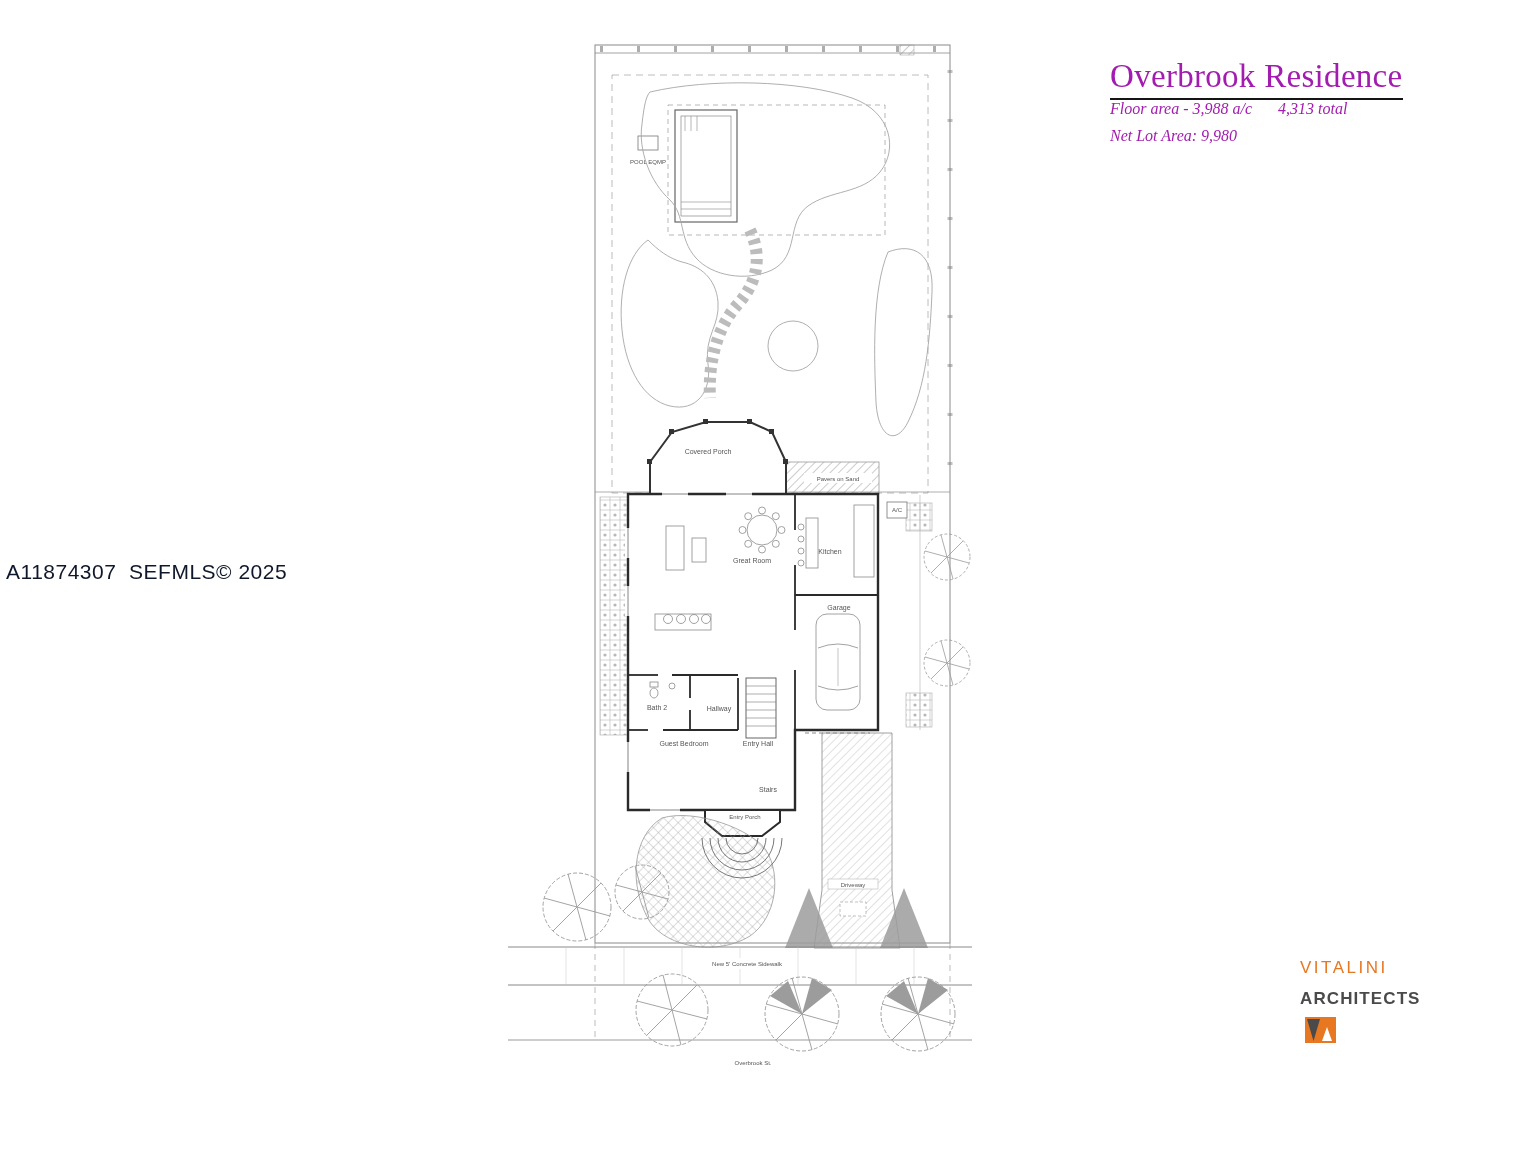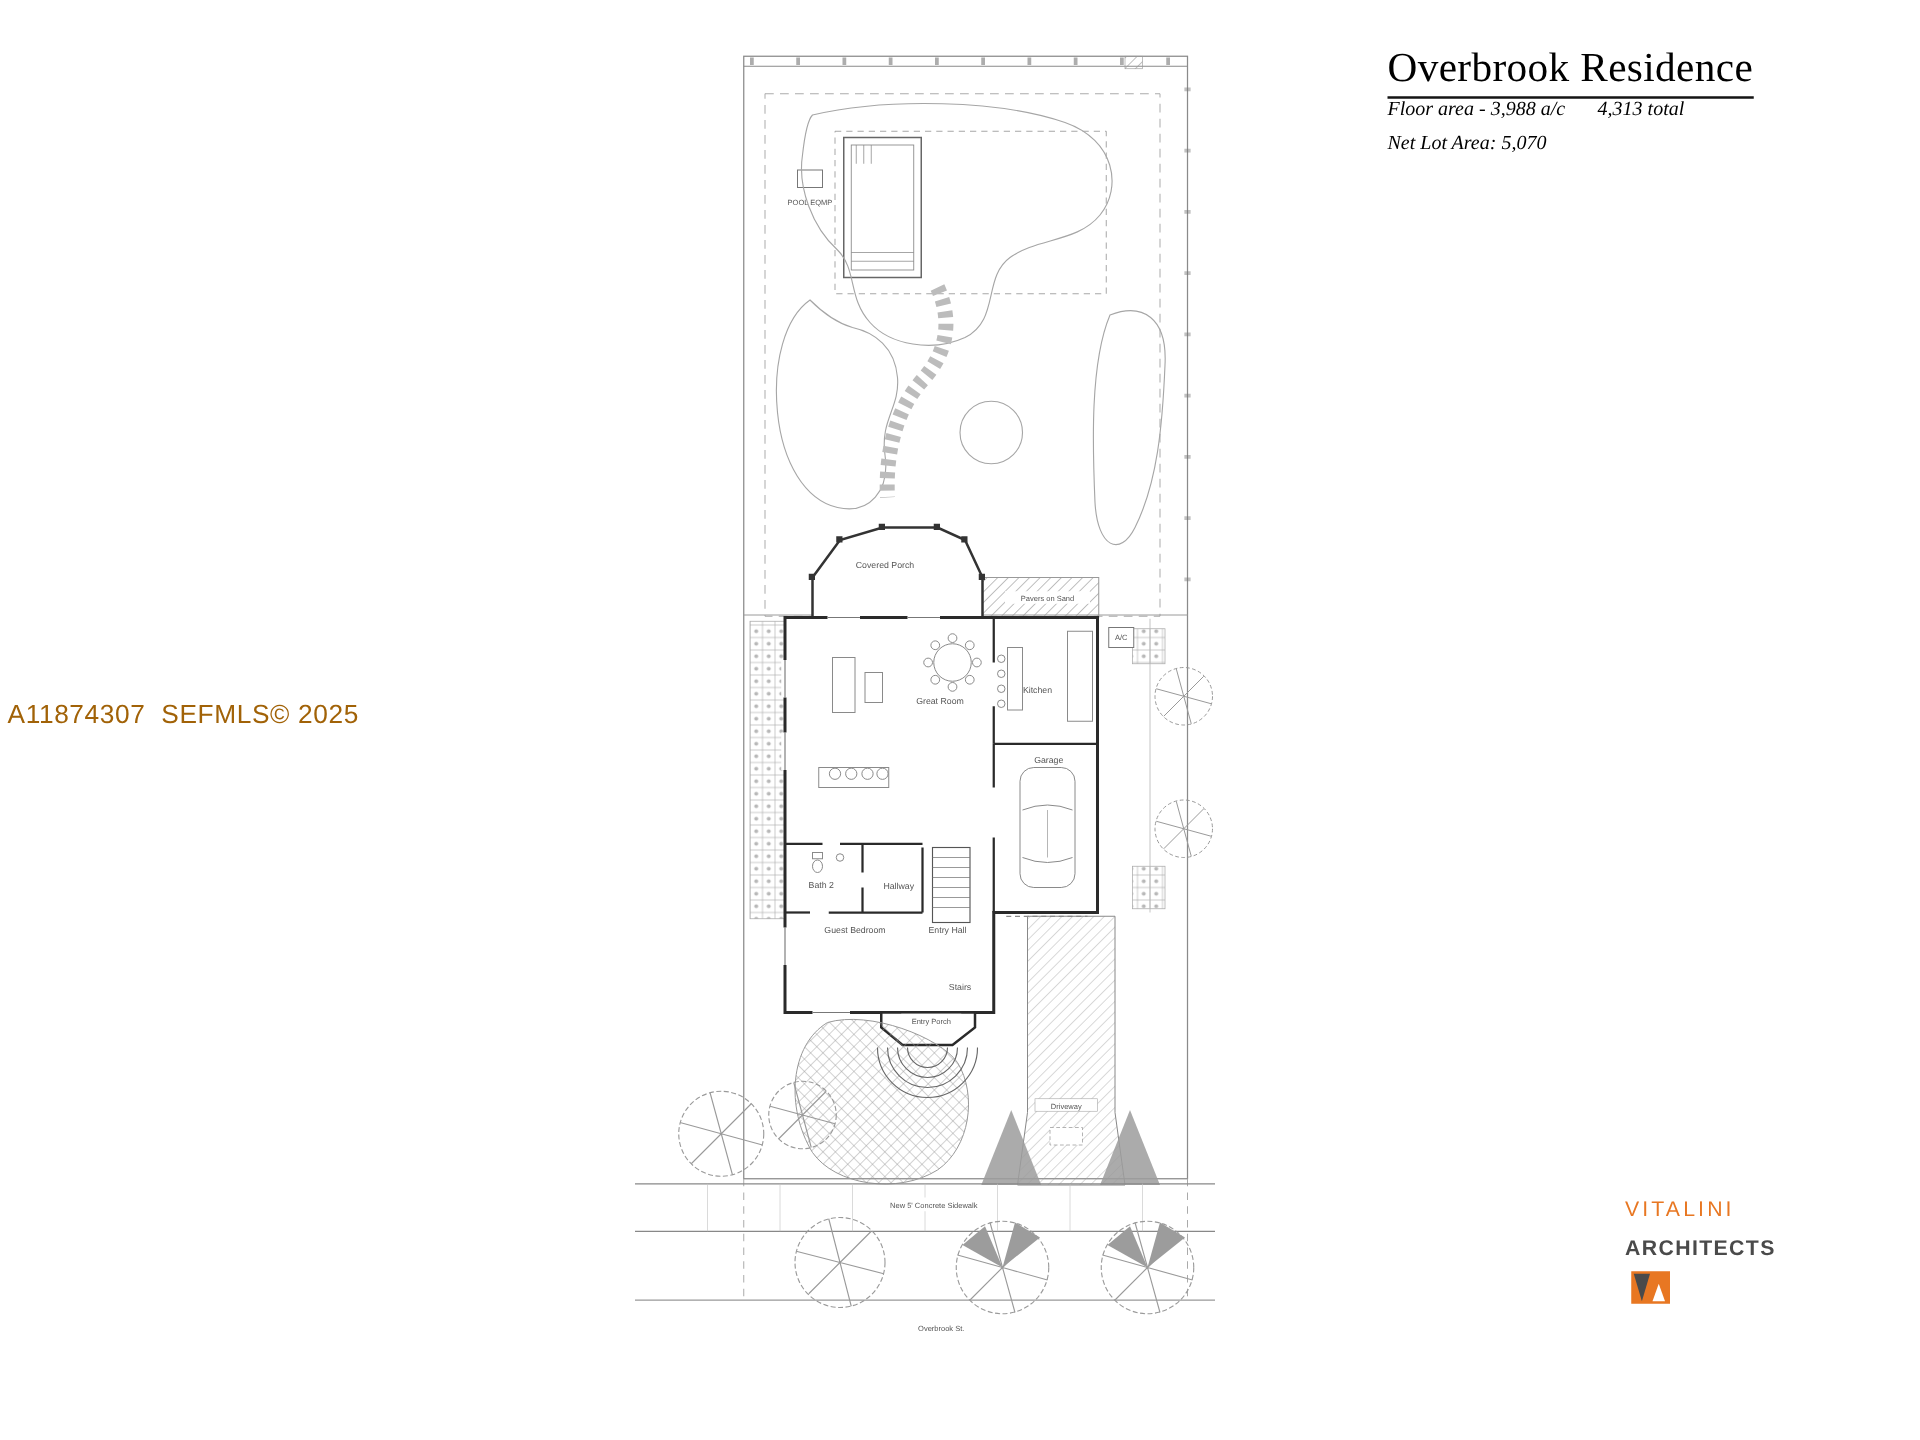--- a/index.html
+++ b/index.html
@@ -3,25 +3,25 @@
 <meta charset="utf-8">
 <style>
   * { margin:0; padding:0; box-sizing:border-box; }
   html,body { background:#ffffff; }
   #canvas {
     position:relative; width:1536px; height:1152px; background:#ffffff;
     overflow:hidden; font-family:"Liberation Sans", sans-serif;
   }
   .watermark {
     position:absolute; left:6px; top:560px;
-    font-size:21px; color:#a16207; letter-spacing:.5px; white-space:pre;
+    font-size:21px; color:#0f172a; letter-spacing:.5px; white-space:pre;
   }
   .title-block {
-    position:absolute; left:1110px; top:37px;
-    font-family:"Liberation Serif", serif; color:#000000;
+    position:absolute; left:1110px; top:58px;
+    font-family:"Liberation Serif", serif; color:#a21caf;
   }
   .tb-title {
     font-size:33px; letter-spacing:.3px; display:inline-block;
     border-bottom:2px solid #141414; padding-bottom:3px;
   }
   .tb-sub { font-size:21px; font-style:italic; font-weight:bold; margin-top:11px; }
   .tb-meta { font-size:16px; font-style:italic; margin-top:0; }
   .tb-meta2 { font-size:16px; font-style:italic; margin-top:9px; }
   .tb-gap { display:inline-block; width:26px; }
   .firm { position:absolute; left:1300px; top:958px; }
@@ -42,21 +42,21 @@
 
   <div class="watermark">A11874307  SEFMLS© 2025</div>
 
   <div class="title-block">
     <div>
       <span class="tb-title">Overbrook Residence</span>
     </div>
     <div class="tb-meta">
       <span>Floor area - 3,988 a/c</span><span class="tb-gap"></span><span>4,313 total</span>
     </div>
-    <div class="tb-meta2">Net Lot Area: 5,070</div>
+    <div class="tb-meta2">Net Lot Area: 9,980</div>
   </div>
 
   <svg class="plan" width="480" height="1070" viewBox="0 0 480 1070">
     <defs>
       <pattern id="hatch" width="6" height="6" patternUnits="userSpaceOnUse" patternTransform="rotate(45)">
         <line x1="0" y1="0" x2="0" y2="6" stroke="#9a9a9a" stroke-width="1"></line>
       </pattern>
       <pattern id="crosshatch" width="7" height="7" patternUnits="userSpaceOnUse" patternTransform="rotate(45)">
         <path d="M0 0H7M0 0V7" stroke="#9a9a9a" stroke-width="0.7" fill="none"></path>
       </pattern>

